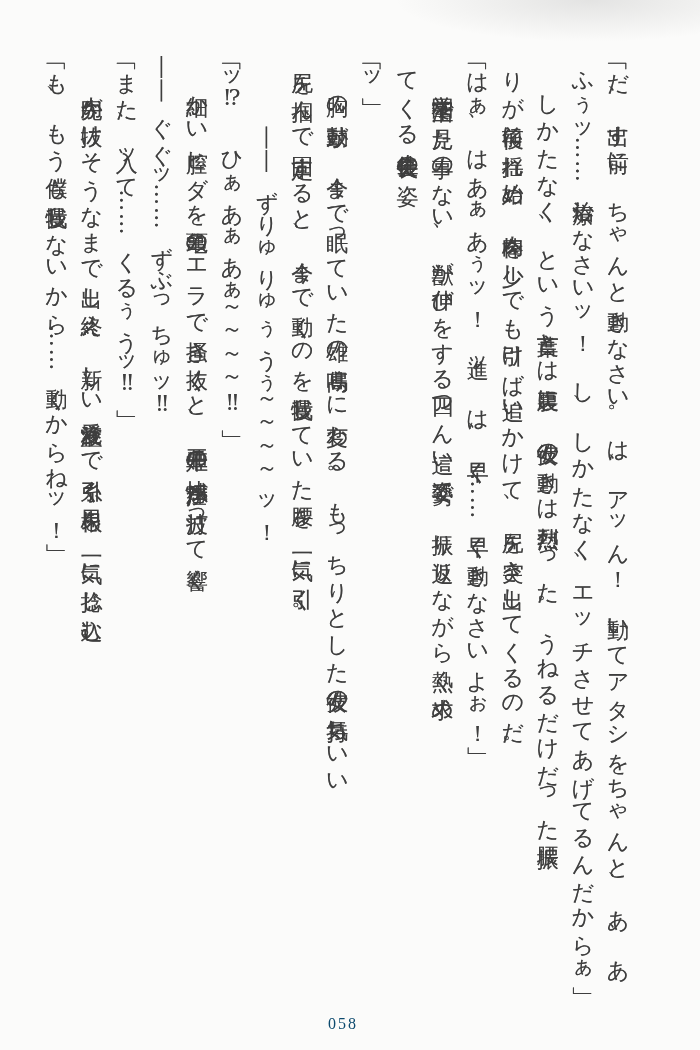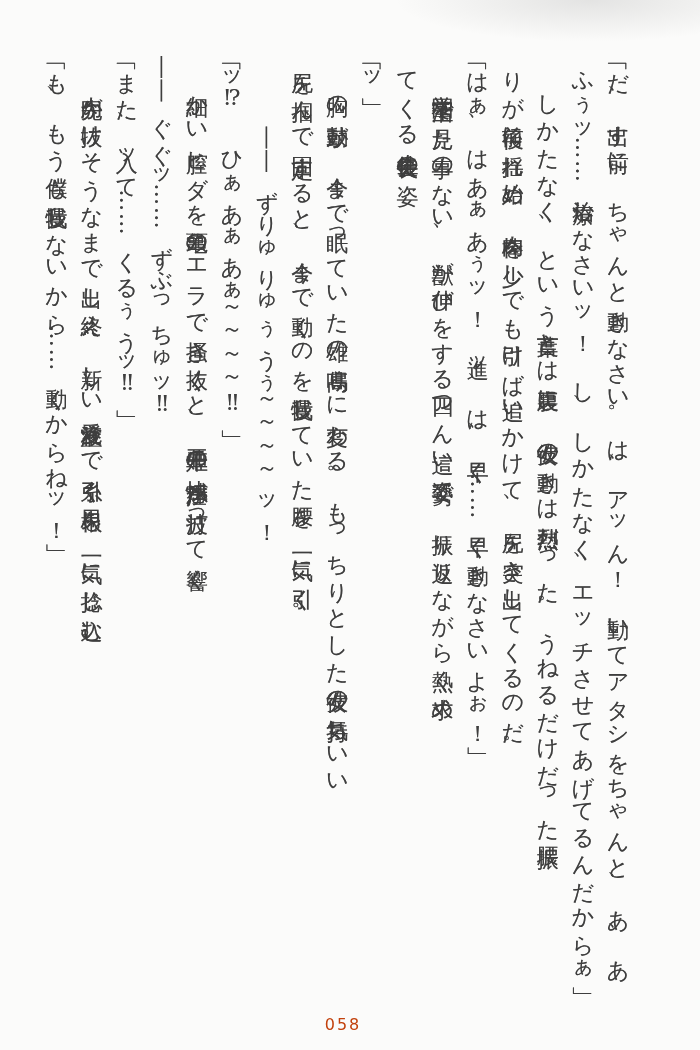--- a/index.html
+++ b/index.html
@@ -71,14 +71,14 @@
       <p class="col">　胸の鼓動が、今まで眠っていた雄の高鳴りに変わる。もっちりとした彼女の気持ちいい</p>
       <p class="col">尻を掴んで固定すると、今まで動くのを我慢していた腰を、一気に引く。</p>
       <p class="col">　　　――ずりゅりゅぅうぅ～～～～ッ！</p>
       <p class="col">「ッ⁉　ひぁあぁあぁ～～～～‼」</p>
       <p class="col">　細かい膣ヒダを亀頭のエラで掻き抜くと、千亜姫の快感淫声が波打って響く。</p>
       <p class="col">――ぐぐッ……ずぶっちゅッ‼</p>
       <p class="col">「また、入ッて……くるぅうッ‼」</p>
       <p class="col">　肉先が抜けそうなまで出し終え、新しい愛液塗れで糸引く男根を、一気に捻じ込む。</p>
       <p class="col">「も、もう僕も我慢しないから……動くからねッ！」</p>
     </div>
-  <div class="page-number" style="color: #c2410c;">058</div>
+  <div class="page-number" style="color: #0c4a6e; font-family: Liberation Serif, serif;">058</div>
 </div>
 
 </body></html>

